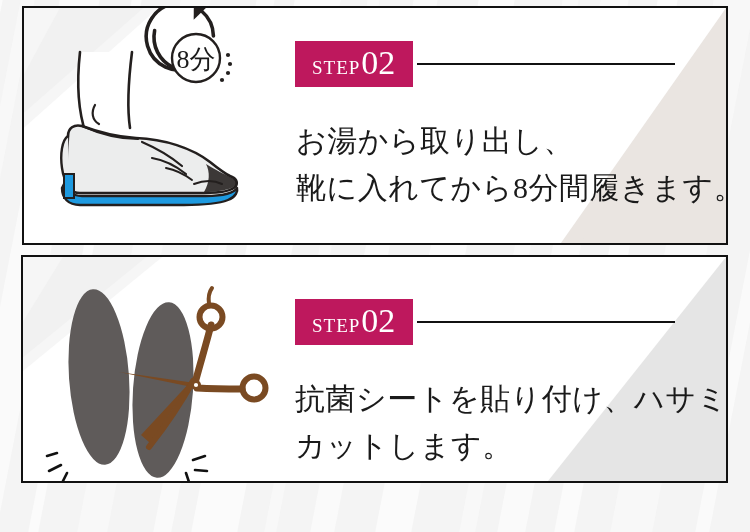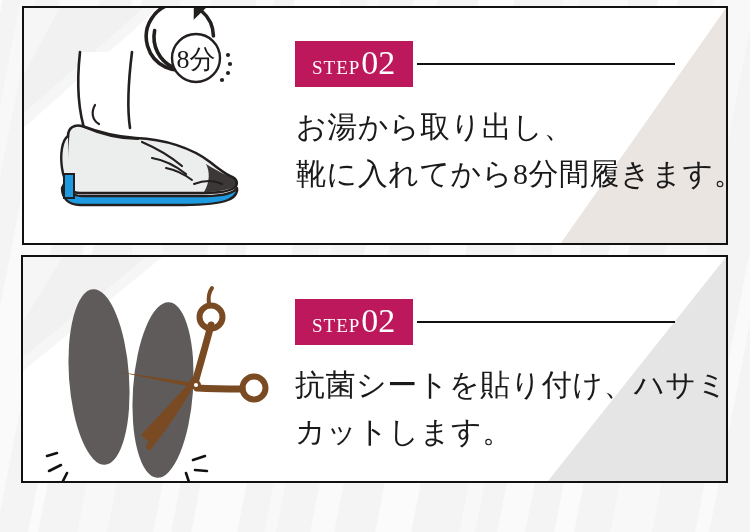--- a/index.html
+++ b/index.html
@@ -114,20 +114,21 @@
     margin-left: 4px;
   }
 
   .step-text {
     position: absolute;
     color: #1a1a1a;
     font-size: 30px;
     line-height: 1.55;
     letter-spacing: 0.5px;
     white-space: nowrap;
+    margin-top: 14px;
   }
   #card-step02 .step-text { left: 22px; top: 96px; }
   #card-step03 .step-text { left: 22px; top: 105px; }
   .step-text .line { display: block; }
 </style>
 </head>
 <body>
 
 <div id="page">
 

